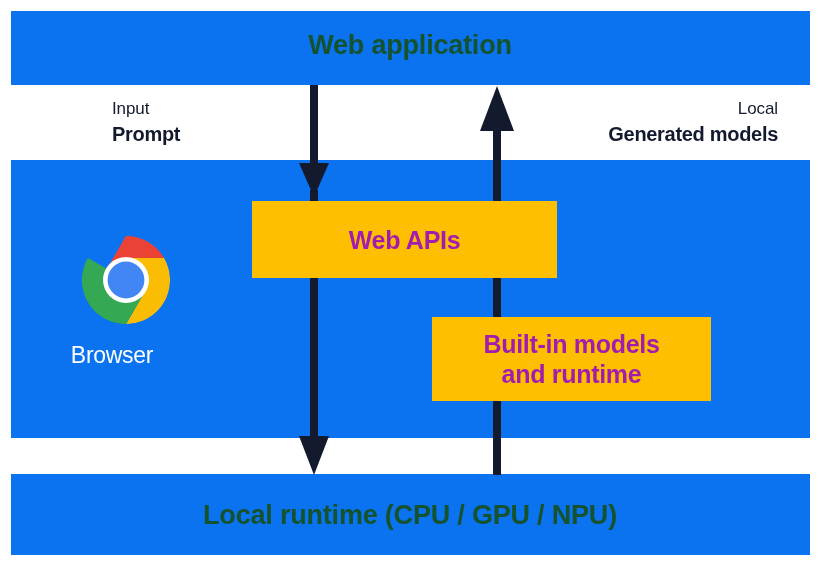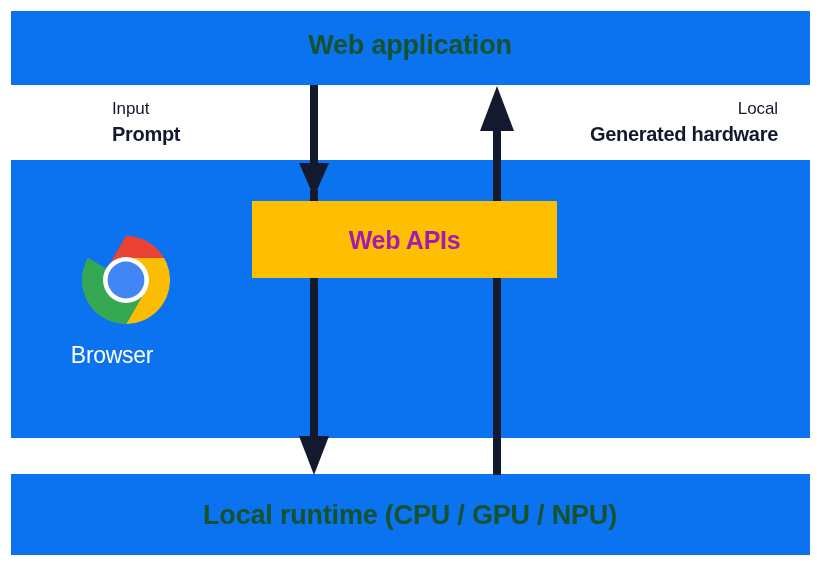--- a/index.html
+++ b/index.html
@@ -168,21 +168,21 @@
   <div class="panel" id="panel-local-hardware"></div>
   <div class="panel-title" style="top:500px;">Local runtime (CPU / GPU / NPU)</div>
 
   <div class="io-group" id="io-input">
     <span class="io-kicker">Input</span>
     <span class="io-value">Prompt</span>
   </div>
 
   <div class="io-group" id="io-output">
     <span class="io-kicker">Local</span>
-    <span class="io-value">Generated hardware</span>
+    <span class="io-value">Generated models</span>
   </div>
 
   <svg class="arrow" id="arrow-down-prompt" viewBox="0 0 46 390">
 
     <rect x="19" y="0" width="8" height="80" fill="#131a2e"></rect>
 
     <polygon points="8,78 38,78 23,112" fill="#131a2e"></polygon>
 
     <rect x="19" y="105" width="8" height="248" fill="#131a2e"></rect>
 
@@ -193,20 +193,26 @@
 
     <polygon points="23,0 40,45 6,45" fill="#131a2e"></polygon>
 
     <rect x="19" y="42" width="8" height="347" fill="#131a2e"></rect>
   </svg>
 
   <div class="yellow-box" id="box-web-apis">
     <span>Web APIs</span>
   </div>
 
+  <div class="yellow-box" id="box-builtin-models">
+    <span>
+      <span>Built-in models</span><br>
+      <span>and runtime</span>
+    </span>
+  </div>
 
   <div id="browser-badge">
     <svg id="chrome-logo" viewBox="0 0 100 100">
       <defs>
         <clipPath id="chrome-clip">
           <circle cx="50" cy="50" r="48"></circle>
         </clipPath>
       </defs>
       <g clip-path="url(#chrome-clip)">
 

